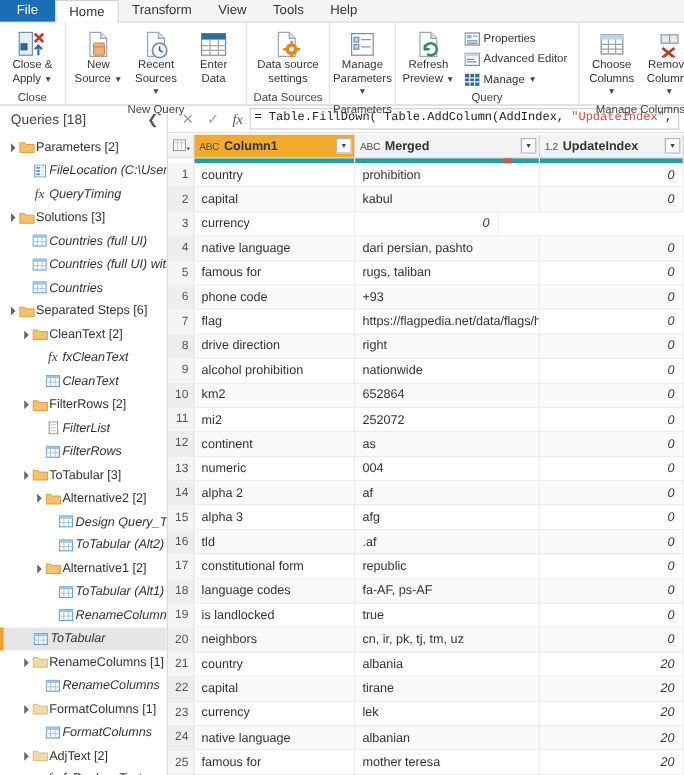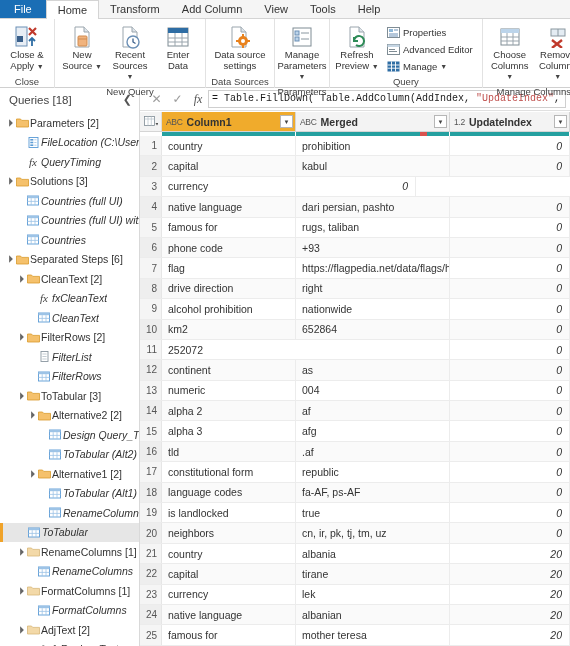--- a/index.html
+++ b/index.html
@@ -117,21 +117,20 @@
 </style>
 </head>
 <body>
 
 <div class="app">
 
   <div class="tabbar" id="tabbar">
       <div class="tab file">File</div>
       <div class="tab active">Home</div>
       <div class="tab">Transform</div>
-      <div class="tab">Add Column</div>
       <div class="tab">View</div>
       <div class="tab">Tools</div>
       <div class="tab">Help</div>
     </div>
 
   <div class="ribbon" id="ribbon">
       <div class="rgroup">
         <div class="rgroup-items">
           <div class="rbtn">
             <div class="ico">
@@ -684,20 +683,21 @@
               <div class="gc c3">0</div>
             </div>
             <div class="grow">
               <div class="gnum">10</div>
               <div class="gc c1">km2</div>
               <div class="gc c2">652864</div>
               <div class="gc c3">0</div>
             </div>
             <div class="grow">
               <div class="gnum">11</div>
+              <div class="gc c1">mi2</div>
               <div class="gc c2">252072</div>
               <div class="gc c3">0</div>
             </div>
             <div class="grow">
               <div class="gnum">12</div>
               <div class="gc c1">continent</div>
               <div class="gc c2">as</div>
               <div class="gc c3">0</div>
             </div>
             <div class="grow">

